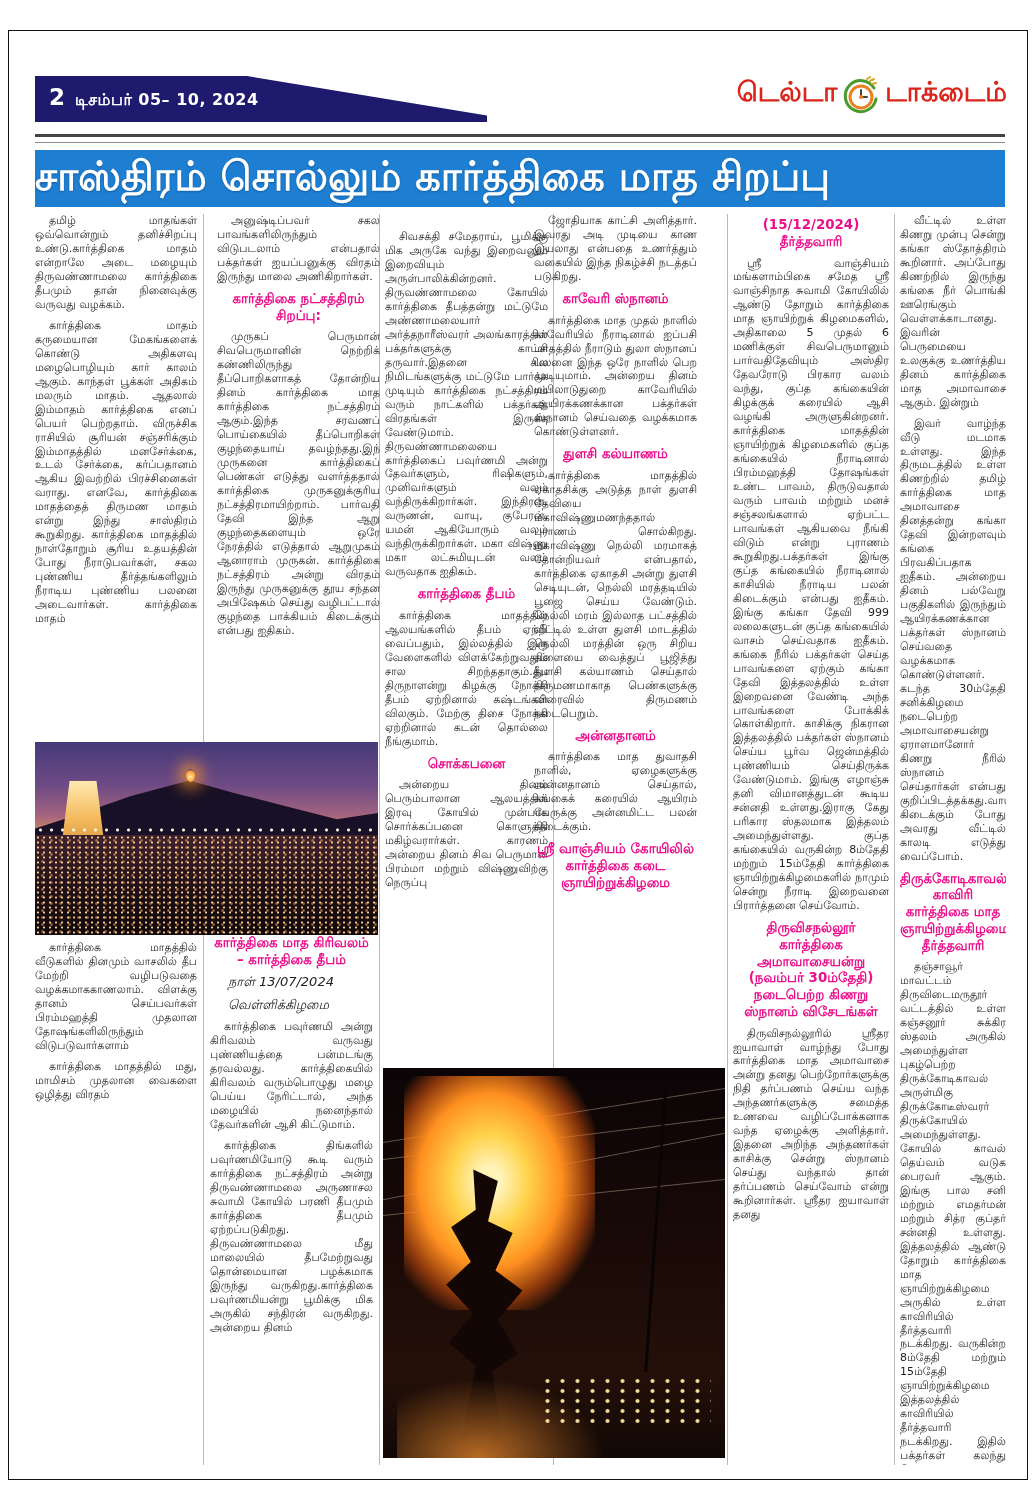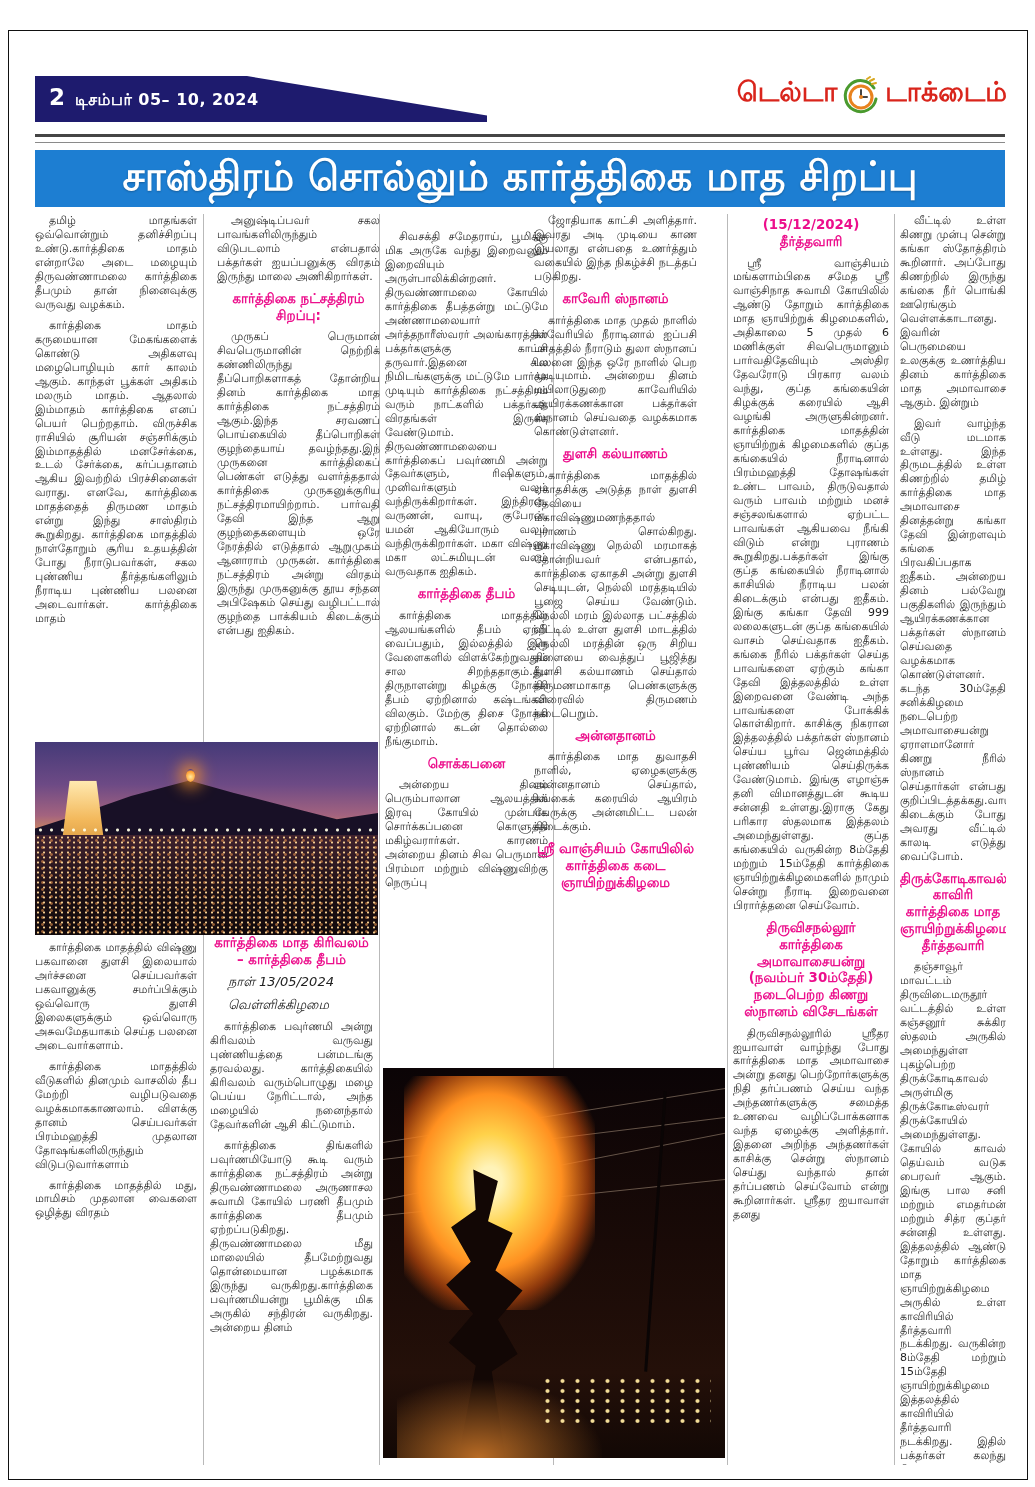--- a/index.html
+++ b/index.html
@@ -13,21 +13,21 @@
   .issue-banner .inner{position:absolute;left:14px;top:8px;display:flex;align-items:baseline;gap:10px;color:#fff;}
   .pageno{font-size:23px;font-weight:bold;}
   .daterange{font-size:16px;font-weight:bold;letter-spacing:.5px;}
   .masthead{position:absolute;right:28px;top:76px;display:flex;gap:4px;}
   .brand{color:#d9251c;font-weight:bold;font-size:27px;font-family:"DejaVu Serif","Liberation Serif",serif;}
   .rule-double{position:absolute;left:35px;top:134px;width:970px;height:5px;
     border-top:3px solid #454545;border-bottom:1px solid #8a8a8a;}
 
   
   .headline-banner{position:absolute;left:35px;top:150px;width:970px;height:57px;background:#1d7ed2;
-    display:flex;align-items:center;justify-content:center;}
+    display:flex;align-items:center;}
   .headline-banner .txt{color:#ffffff;font-weight:bold;font-size:40px;white-space:nowrap;
     font-family:"DejaVu Serif","Liberation Serif",serif;text-shadow:0 1px 2px rgba(0,0,0,.25);}
 
   
   .col{position:absolute;overflow:hidden;}
   .para{margin:0 0 7px 0;font-size:11px;line-height:1.27;color:#1e1e1e;text-align:justify;text-indent:14px;}
   .subhead{margin:3px 0 6px 0;font-size:13.4px;line-height:1.25;color:#ec0f8c;font-weight:bold;text-align:center;}
   .dateline{margin:0 0 6px 0;font-size:13px;color:#222;font-style:italic;text-indent:18px;text-align:left;}
   .divider{position:absolute;top:214px;width:1px;height:1251px;background:#b9b9b9;}
 
@@ -107,27 +107,26 @@
   <div class="col" style="left:35px;top:214px;width:162px;height:526px;">
       <p class="para">தமிழ் மாதங்கள் ஒவ்வொன்றும் தனிச்சிறப்பு உண்டு.கார்த்திகை மாதம் என்றாலே அடை மழையும் திருவண்ணாமலை கார்த்திகை தீபமும் தான் நினைவுக்கு வருவது வழக்கம்.</p>
       <p class="para">கார்த்திகை மாதம் கருமையான மேகங்களைக் கொண்டு அதிகளவு மழைபொழியும் கார் காலம் ஆகும். காந்தள் பூக்கள் அதிகம் மலரும் மாதம். ஆதலால் இம்மாதம் கார்த்திகை எனப் பெயர் பெற்றதாம். விருச்சிக ராசியில் சூரியன் சஞ்சரிக்கும் இம்மாதத்தில் மனசேர்க்கை, உடல் சேர்க்கை, கர்ப்பதானம் ஆகிய இவற்றில் பிரச்சினைகள் வராது. எனவே, கார்த்திகை மாதத்தைத் திருமண மாதம் என்று இந்து சாஸ்திரம் கூறுகிறது. கார்த்திகை மாதத்தில் நாள்தோறும் சூரிய உதயத்தின் போது நீராடுபவர்கள், சகல புண்ணிய தீர்த்தங்களிலும் நீராடிய புண்ணிய பலனை அடைவார்கள். கார்த்திகை மாதம்</p>
     </div>
   <div class="col" style="left:217px;top:214px;width:163px;height:526px;">
       <p class="para">அனுஷ்டிப்பவர் சகல பாவங்களிலிருந்தும் விடுபடலாம் என்பதால் பக்தர்கள் ஐயப்பனுக்கு விரதம் இருந்து மாலை அணிகிறார்கள்.</p>
       <h3 class="subhead">கார்த்திகை நட்சத்திரம் சிறப்பு:</h3>
       <p class="para">முருகப் பெருமான் சிவபெருமானின் நெற்றிக் கண்ணிலிருந்து தீப்பொறிகளாகத் தோன்றிய தினம் கார்த்திகை மாத கார்த்திகை நட்சத்திரம் ஆகும்.இந்த சரவணப் பொய்கையில் தீப்பொறிகள் குழந்தையாய் தவழ்ந்தது.இந் முருகனை கார்த்திகைப் பெண்கள் எடுத்து வளர்த்ததால் கார்த்திகை முருகனுக்குரிய நட்சத்திரமாயிற்றாம். பார்வதி தேவி இந்த ஆறு குழந்தைகளையும் ஒரே நேரத்தில் எடுத்தால் ஆறுமுகம் ஆனாராம் முருகன். கார்த்திகை நட்சத்திரம் அன்று விரதம் இருந்து முருகனுக்கு தூய சந்தன அபிஷேகம் செய்து வழிபட்டால் குழந்தை பாக்கியம் கிடைக்கும் என்பது ஐதிகம்.</p>
     </div>
   <div class="col" style="left:35px;top:941px;width:162px;height:524px;">
-      <p class="para">கார்த்திகை மாதத்தில் விஷ்ணு பகவானை துளசி இலையால் அர்ச்சனை செய்பவர்கள் பகவானுக்கு சமர்ப்பிக்கும் ஒவ்வொரு துளசி இலைகளுக்கும் ஒவ்வொரு அசுவமேதயாகம் செய்த பலனை அடைவார்களாம்.</p>
       <p class="para">கார்த்திகை மாதத்தில் வீடுகளில் தினமும் வாசலில் தீப மேற்றி வழிபடுவதை வழக்கமாககாணலாம். விளக்கு தானம் செய்பவர்கள் பிரம்மஹத்தி முதலான தோஷங்களிலிருந்தும் விடுபடுவார்களாம்</p>
       <p class="para">கார்த்திகை மாதத்தில் மது, மாமிசம் முதலான வைகளை ஒழித்து விரதம்</p>
     </div>
   <div class="col" style="left:210px;top:915px;width:163px;height:524px;">
       <h3 class="subhead">திருவண்ணாமலை கார்த்திகை மாத கிரிவலம் – கார்த்திகை தீபம்</h3>
-      <p class="dateline">நாள் 13/05/2024</p>
+      <p class="dateline">நாள் 13/07/2024</p>
       <p class="dateline">வெள்ளிக்கிழமை</p>
       <p class="para">கார்த்திகை பவுர்ணமி அன்று கிரிவலம் வருவது புண்ணியத்தை பன்மடங்கு தரவல்லது. கார்த்திகையில் கிரிவலம் வரும்பொழுது மழை பெய்ய நேரிட்டால், அந்த மழையில் நனைந்தால் தேவர்களின் ஆசி கிட்டுமாம்.</p>
       <p class="para">கார்த்திகை திங்களில் பவுர்ணமியோடு கூடி வரும் கார்த்திகை நட்சத்திரம் அன்று திருவண்ணாமலை அருணாசல சுவாமி கோயில் பரணி தீபமும் கார்த்திகை தீபமும் ஏற்றப்படுகிறது. திருவண்ணாமலை மீது மாலையில் தீபமேற்றுவது தொன்மையான பழக்கமாக இருந்து வருகிறது.கார்த்திகை பவுர்ணமியன்று பூமிக்கு மிக அருகில் சந்திரன் வருகிறது. அன்றைய தினம்</p>
     </div>
   <div class="col" style="left:385px;top:230px;width:163px;height:850px;">
       <p class="para">சிவசக்தி சமேதராய், பூமிக்கு மிக அருகே வந்து இறைவனும் இறைவியும் அருள்பாலிக்கின்றனர். திருவண்ணாமலை கோயில் கார்த்திகை தீபத்தன்று மட்டுமே அண்ணாமலையார் அர்த்தநாரீஸ்வரர் அலங்காரத்தில் பக்தர்களுக்கு காட்சி தருவார்.இதனை சில நிமிடங்களுக்கு மட்டுமே பார்க்க முடியும் கார்த்திகை நட்சத்திரம் வரும் நாட்களில் பக்தர்கள் விரதங்கள் இருக்க வேண்டுமாம். திருவண்ணாமலையை கார்த்திகைப் பவுர்ணமி அன்று தேவர்களும், ரிஷிகளும், முனிவர்களும் வலம் வந்திருக்கிறார்கள். இந்திரன், வருணன், வாயு, குபேரன், யமன் ஆகியோரும் வலம் வந்திருக்கிறார்கள். மகா விஷ்ணு மகா லட்சுமியுடன் வலம் வருவதாக ஐதிகம்.</p>
       <h3 class="subhead">கார்த்திகை தீபம்</h3>
       <p class="para">கார்த்திகை மாதத்தில் ஆலயங்களில் தீபம் ஏற்றி வைப்பதும், இல்லத்தில் இரு வேளைகளில் விளக்கேற்றுவதும் சால சிறந்ததாகும்.தீப திருநாளன்று கிழக்கு நோக்கி தீபம் ஏற்றினால் கஷ்டங்கள் விலகும். மேற்கு திசை நோக்கி ஏற்றினால் கடன் தொல்லை நீங்குமாம்.</p>
       <h3 class="subhead">சொக்கபனை</h3>
       <p class="para">அன்றைய தினம் பெரும்பாலான ஆலயத்தில் இரவு கோயில் முன்பாக சொர்க்கப்பனை கொளுத்தி மகிழ்வரார்கள். காரணம் அன்றைய தினம் சிவ பெருமான் பிரம்மா மற்றும் விஷ்ணுவிற்கு நெருப்பு</p>

